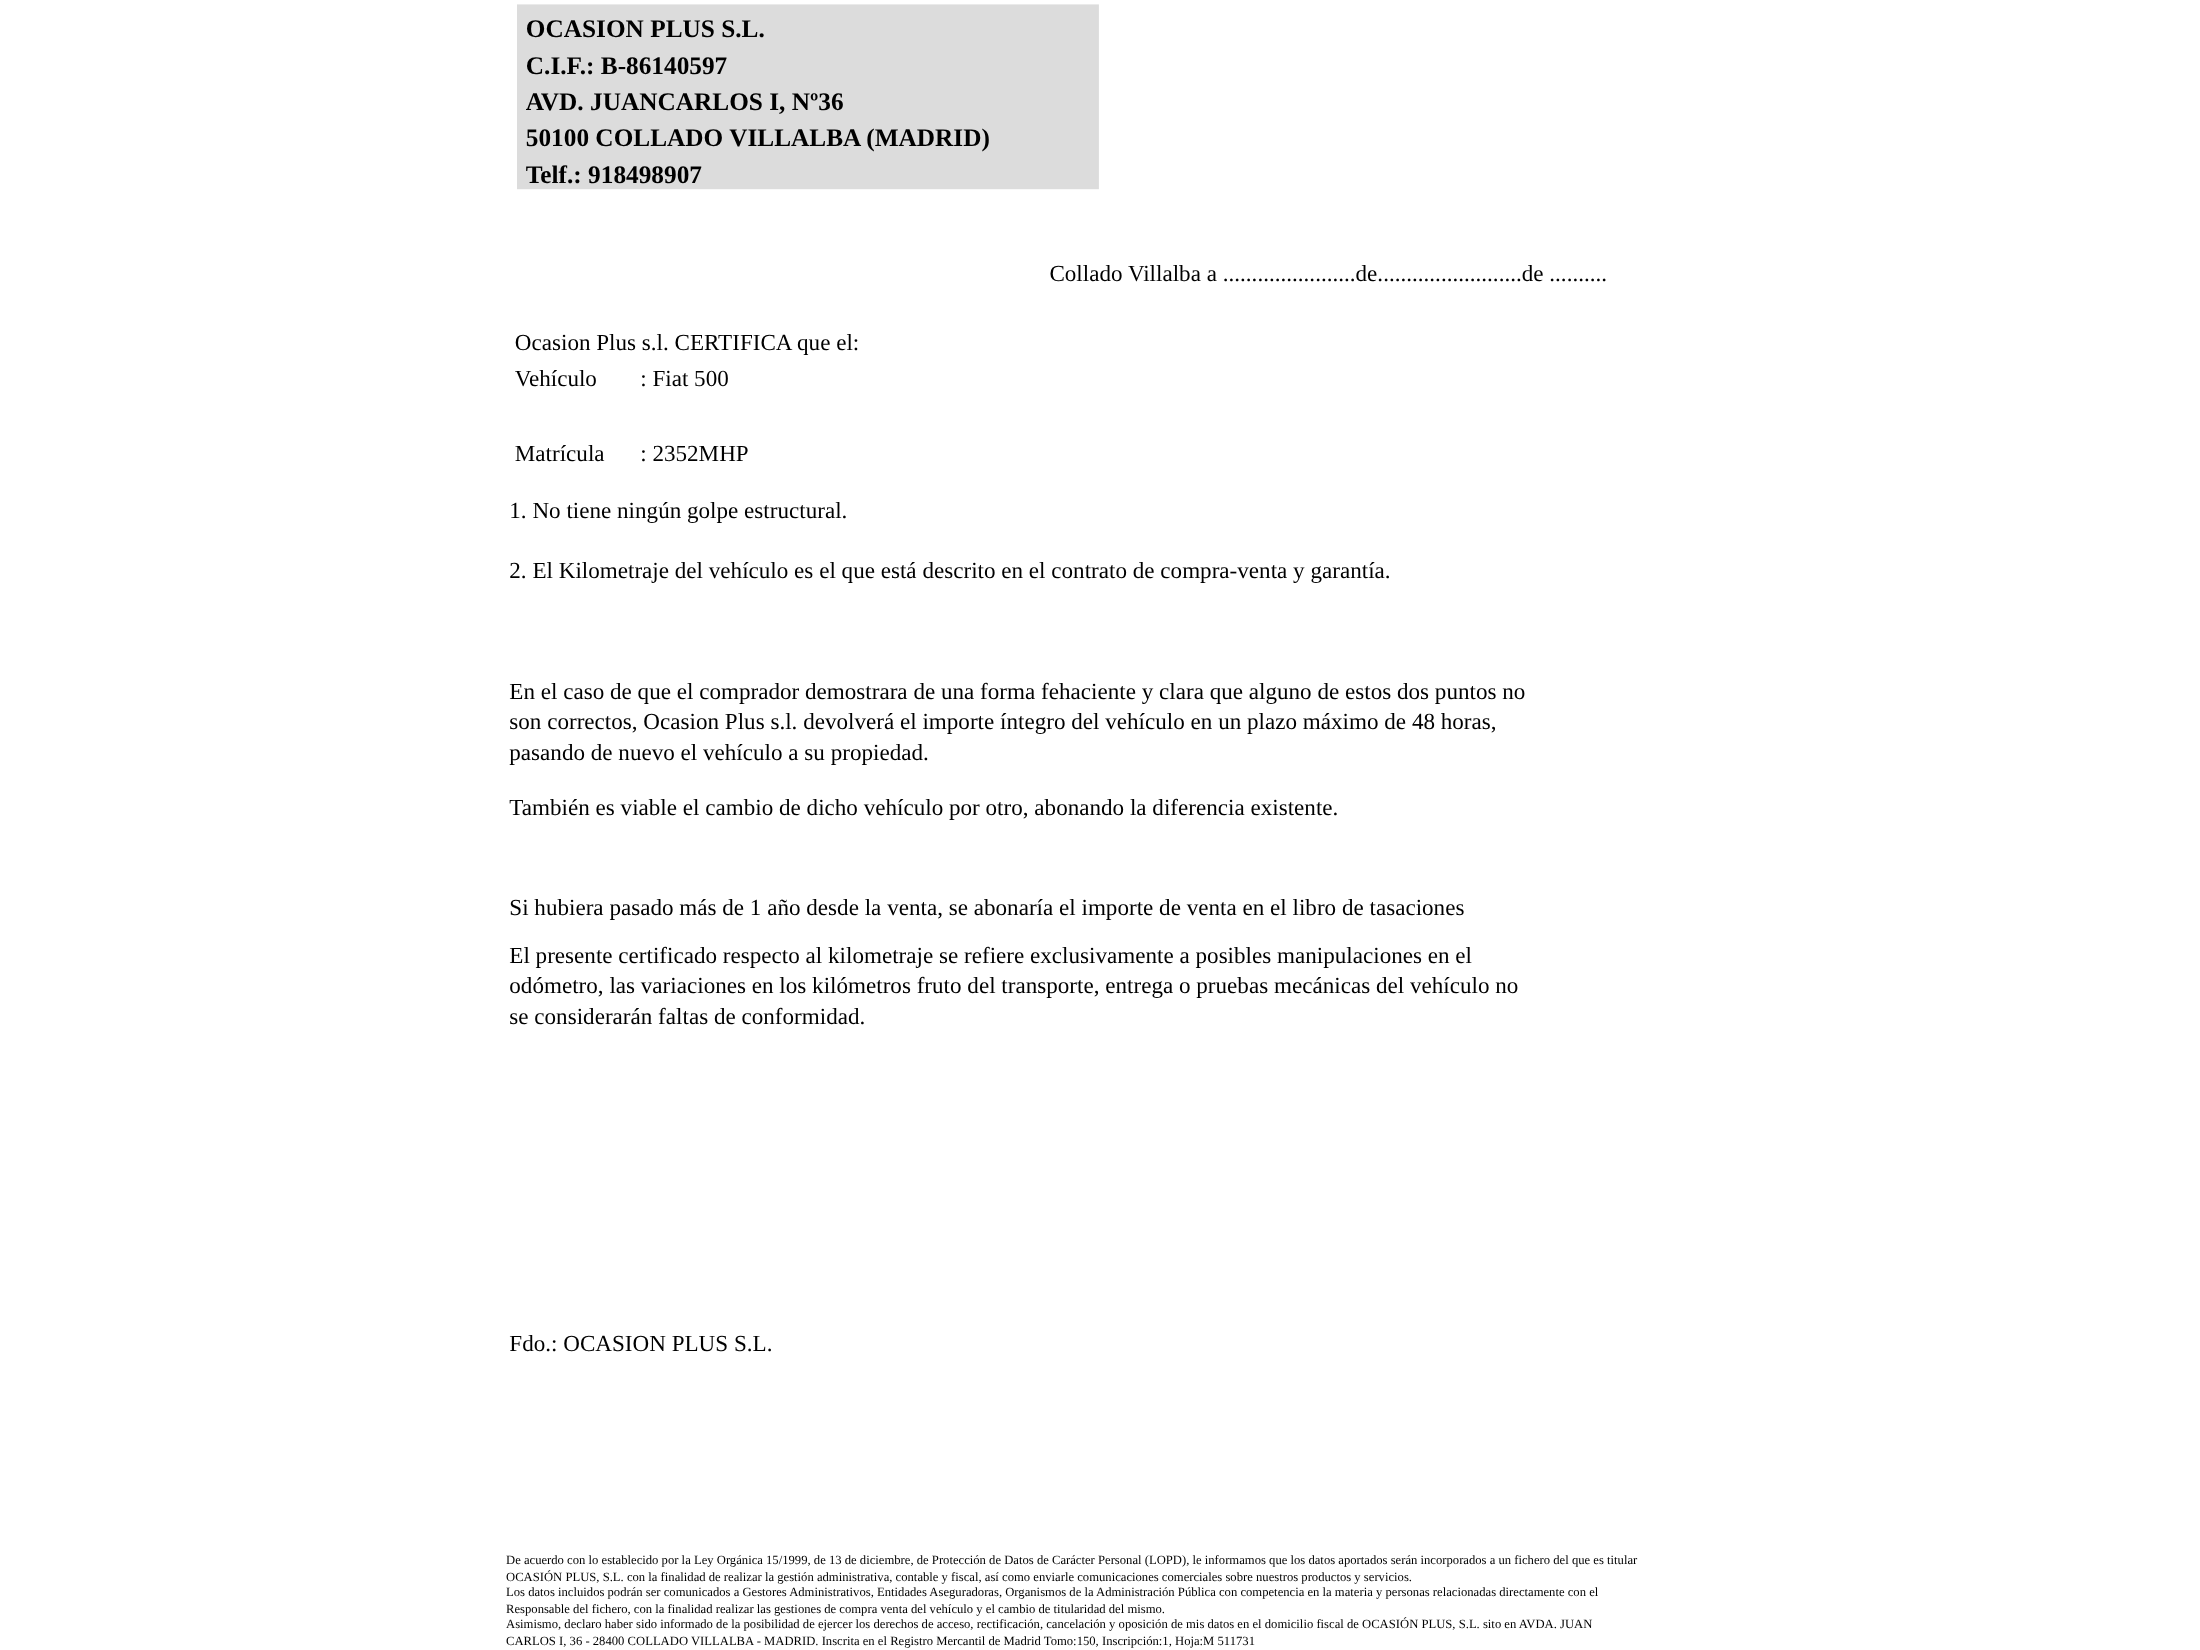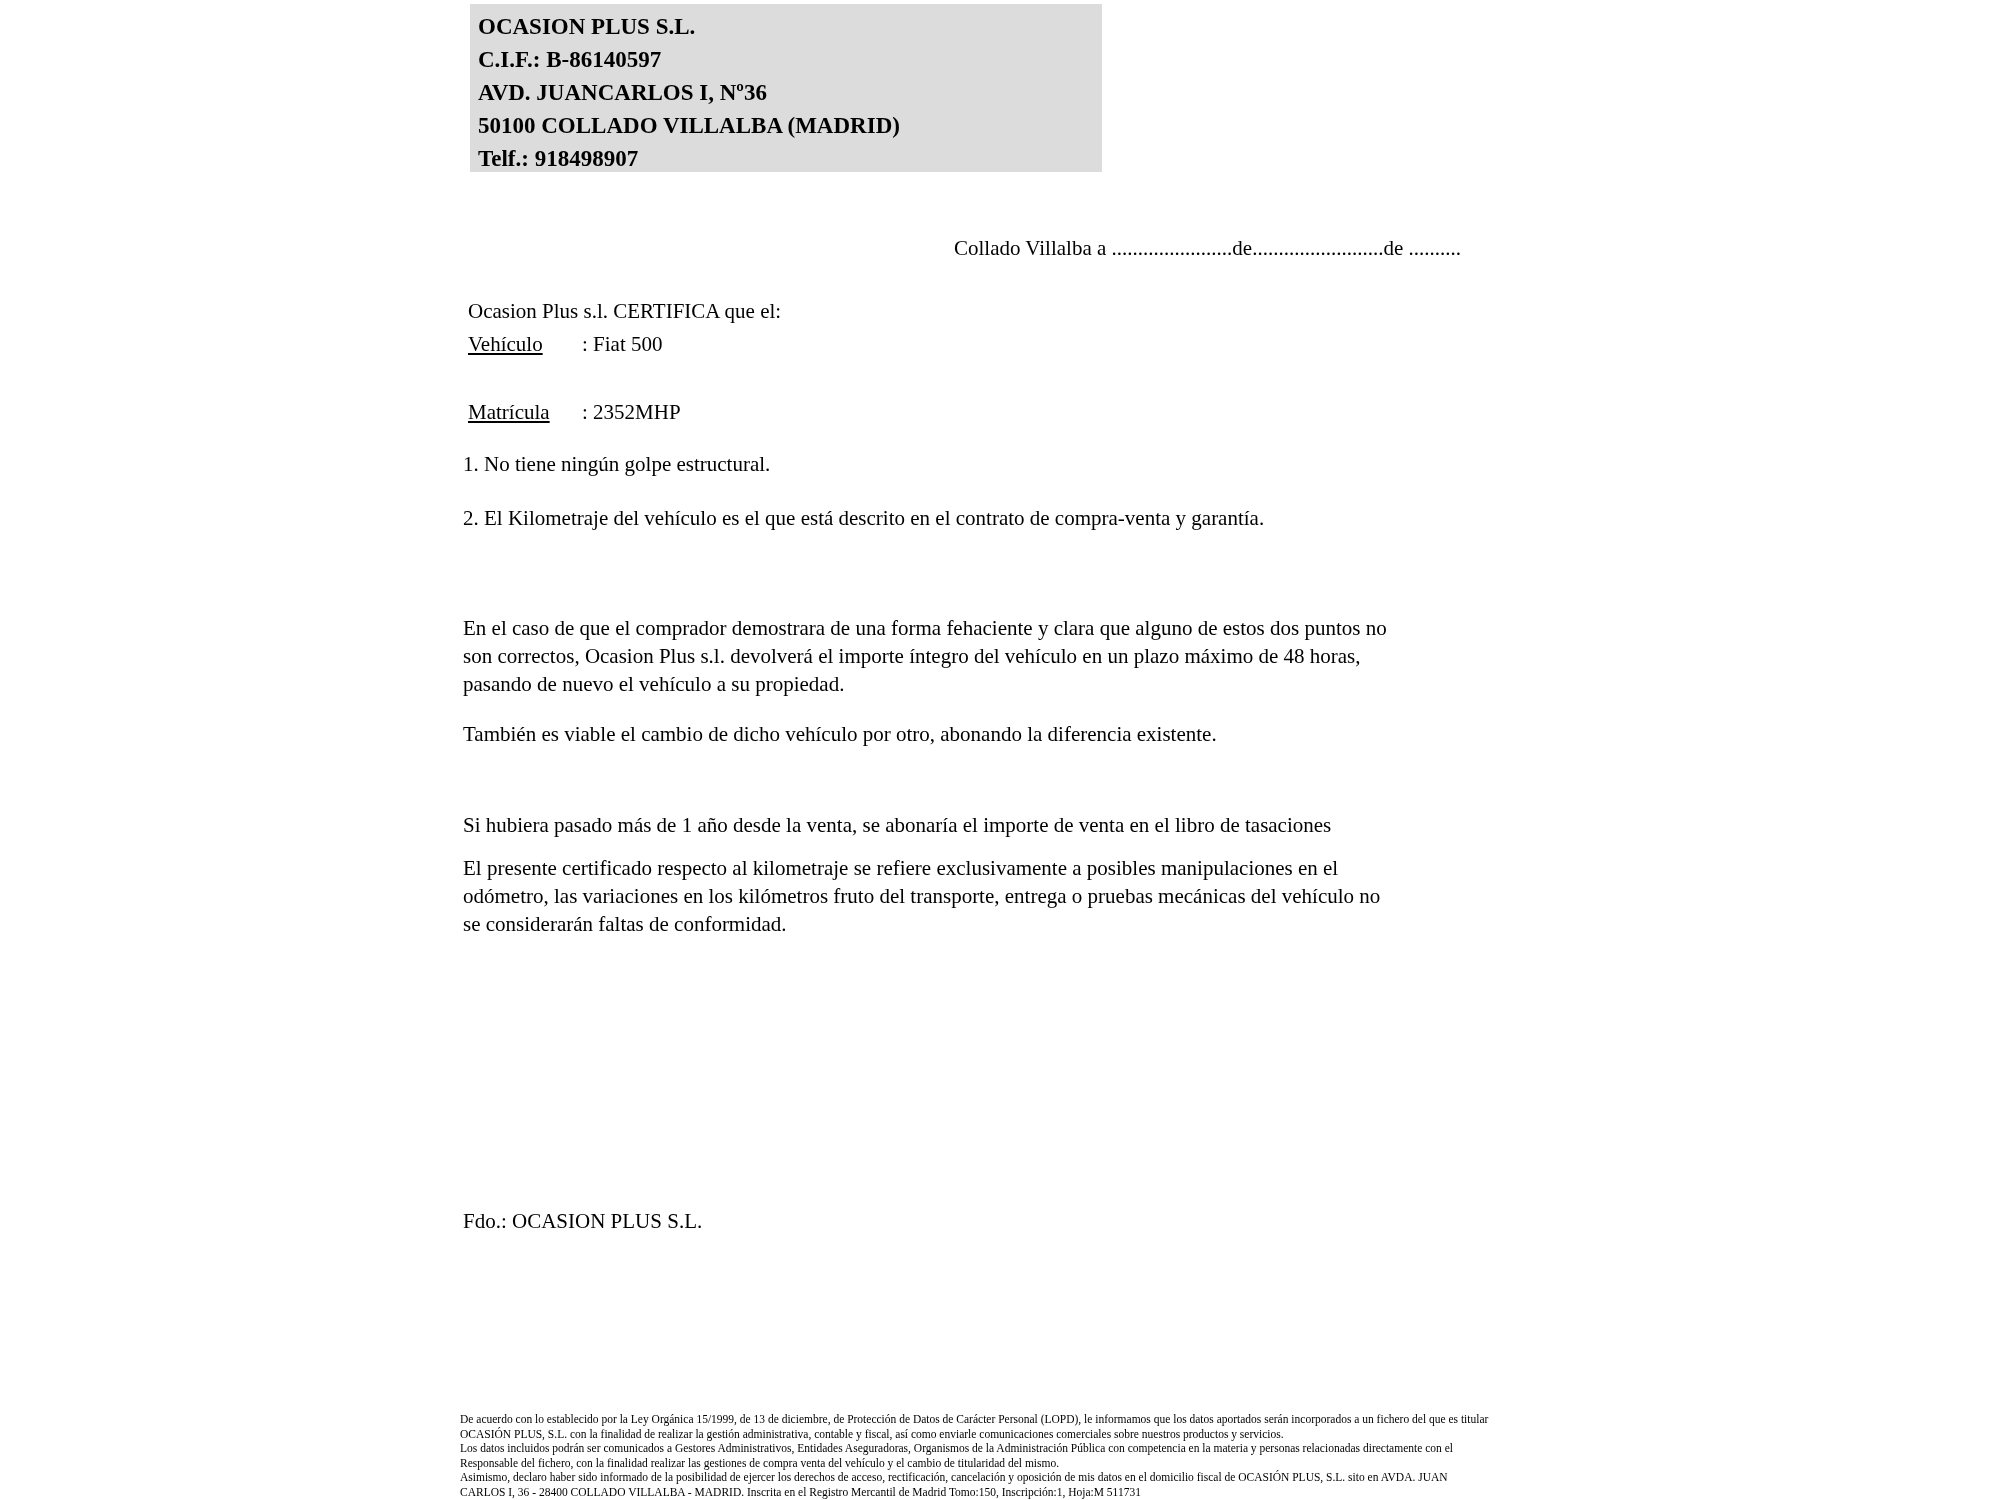--- a/index.html
+++ b/index.html
@@ -10,41 +10,41 @@
     width: 2000px;
     height: 1500px;
     background: #ffffff;
     font-family: "Liberation Serif", "DejaVu Serif", serif;
     color: #000000;
     overflow: hidden;
   }
   .letterhead {
     position: absolute;
     left: 470px; top: 4px;
-    width: 632px; height: 168px;
+    width: 529px; height: 168px;
     background: #dcdcdc;
     padding: 6px 0 0 8px;
   }
   .letterhead .lh-line {
     font-weight: bold;
     font-size: 23px;
     line-height: 33px;
     white-space: nowrap;
   }
   .dateline {
     position: absolute;
     left: 954px; top: 234px;
     font-size: 21px;
     white-space: nowrap;
   }
   .body-text { font-size: 21px; line-height: 28px; }
   .cert-intro { position: absolute; left: 468px; top: 297px; white-space: nowrap; }
   .cert-row { position: absolute; left: 468px; white-space: nowrap; }
   .cert-row .lbl { display: inline-block; width: 114px; }
-  .cert-row .lbl span { text-decoration: underline; }
+  .cert-row .lbl span { }
   .row-vehicle { top: 330px; }
   .row-plate { top: 368px; margin-top: 30px; }
   .clause { position: absolute; left: 463px; white-space: nowrap; }
   .clause-1 { top: 450px; }
   .clause-2 { top: 504px; }
   .para { position: absolute; left: 463px; width: 1110px; }
   .para .pline { white-space: nowrap; }
   .para-1 { top: 614px; }
   .para-2 { top: 720px; }
   .para-3 { top: 775px; margin-top: 36px; }

